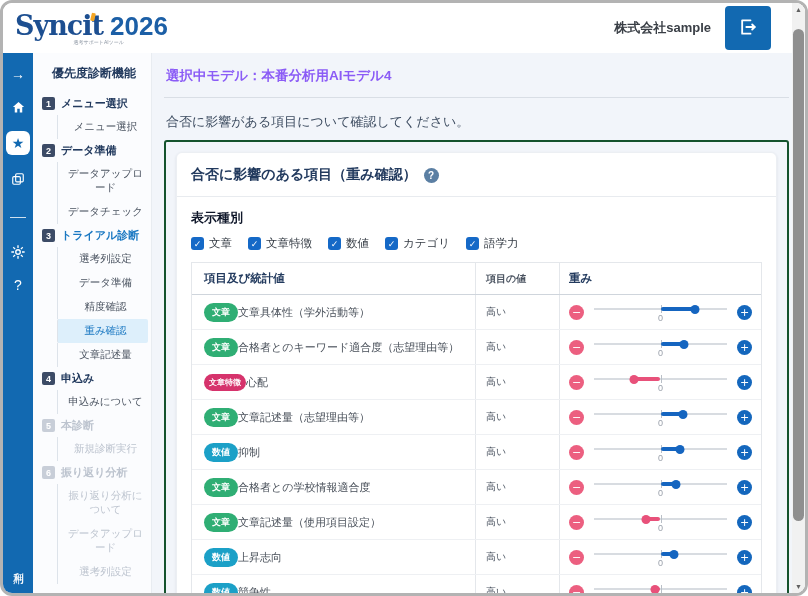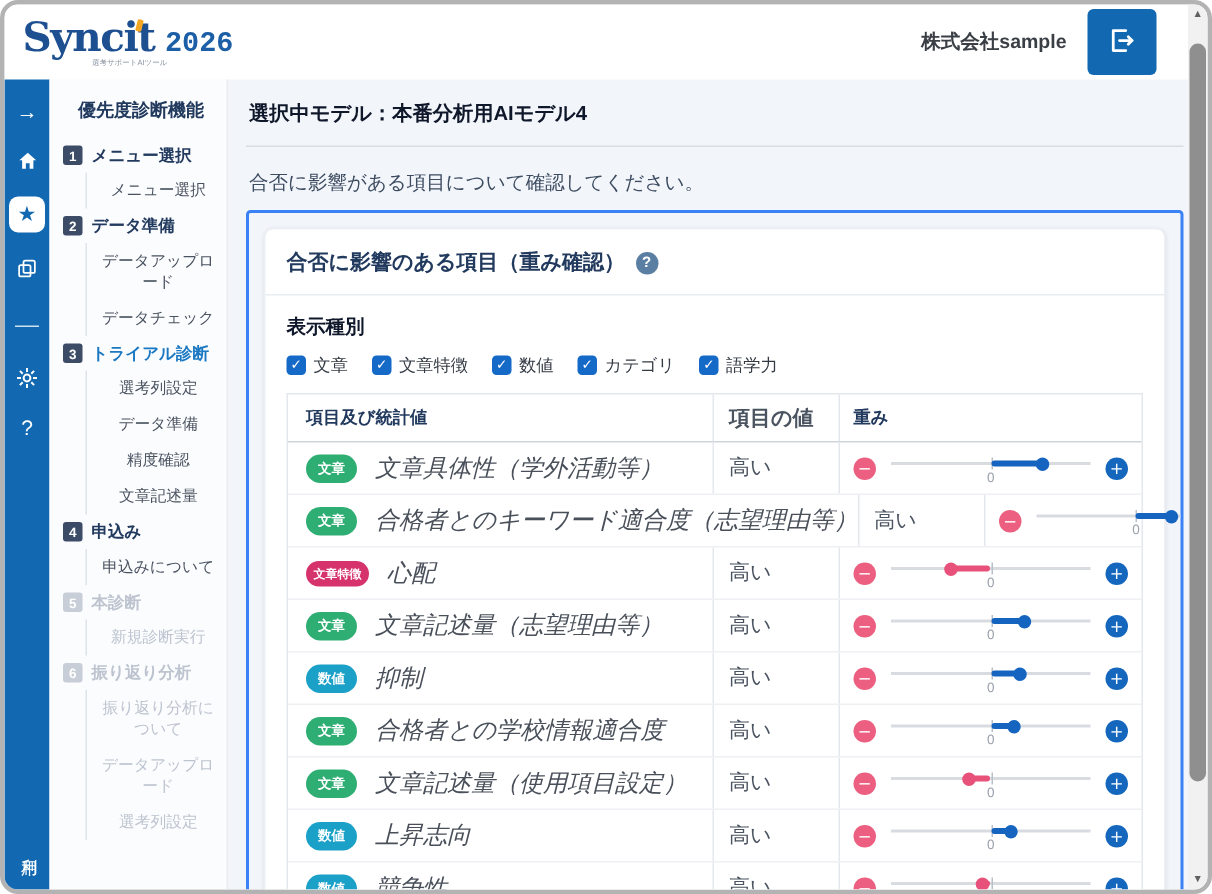--- a/index.html
+++ b/index.html
@@ -8,22 +8,22 @@
            border-radius:12px; overflow:hidden; background:#fff; }
 
   
   .header{ height:50px; display:flex; align-items:center; padding:0 20px 0 12px; background:#fff; }
   .logo{ position:relative; line-height:1; }
   .logo-row{ display:flex; align-items:baseline; gap:7px; }
   .logo-main{ font-family:"DejaVu Serif","Liberation Serif",serif; font-weight:bold;
               font-size:27px; color:#1d4f91; letter-spacing:-1px; position:relative; }
   .logo-accent{ position:absolute; left:76px; top:1px; width:4px; height:8px;
                 background:#f5a623; transform:rotate(14deg); border-radius:1px; }
-  .logo-year{ font-family:Liberation Mono, monospace; font-weight:bold;
-              font-size:19px; color:#1c5fa6; }
+  .logo-year{ font-family:Liberation Sans, sans-serif; font-weight:bold;
+              font-size:26px; color:#1c5fa6; }
   .logo-tag{ font-size:5px; color:#8a93a0; text-align:right; margin-top:1px; padding-right:44px; }
   .header-spacer{ flex:1; }
   .company{ font-size:13px; color:#3a3f46; font-weight:bold; margin-right:14px; }
   .logout-btn{ width:46px; height:44px; background:#1269b1; border:none; border-radius:4px;
                display:flex; align-items:center; justify-content:center; cursor:pointer; margin-right:14px; }
 
   
   .main{ display:flex; height:540px; }
 
   .rail{ width:30px; background:#1269b1; display:flex; flex-direction:column;
@@ -48,24 +48,24 @@
   .nav-sec.accent{ color:#1a78c2; }
   .nav-sec.disabled{ color:#bdc4cf; cursor:default; }
   .nav-sec.disabled .nav-num{ background:#c8ced8; }
   .nav-sub{ margin-left:17px; border-left:1px solid #dde3ea; padding:5px 3px 5px 8px;
             color:#4a5360; font-size:10.5px; cursor:pointer; }
   .nav-sub.active{ background:#ddeffb; color:#1a78c2; border-radius:2px; }
   .nav-sub.disabled{ color:#bdc4cf; cursor:default; }
 
   
   .content{ flex:1; background:#f2f5fa; padding:4px 16px 0 12px; overflow:hidden; }
-  .content-title{ font-weight:bold; color:#0f172a; font-size:13.5px; padding:10px 2px 12px;
+  .content-title{ font-weight:bold; color:#8b5cf6; font-size:13.5px; padding:10px 2px 12px;
                   border-bottom:1px solid #d9dee5; }
   .instruction{ font-size:13px; color:#3d4c60; padding:15px 2px 9px; }
-  .red-box{ border:2px solid #3b82f6; border-radius:3px; height:456px; overflow:hidden;
+  .red-box{ border:2px solid #14532d; border-radius:3px; height:456px; overflow:hidden;
             padding:10px 10px 0; }
   .card{ background:#fff; border-radius:6px; box-shadow:0 1px 3px rgba(30,40,60,.10);
          border:1px solid #eceff3; padding:13px 14px 0; min-height:100%; }
   .card-title-row{ display:flex; align-items:center; gap:7px; padding-bottom:12px;
                    border-bottom:1px solid #e8ebef; margin:0 -14px; padding-left:14px; }
   .card-title{ font-size:14px; font-weight:bold; color:#223a5e; }
   .help-circle{ width:15px; height:15px; border-radius:50%; background:#5b7fa3; color:#fff;
                 font-size:10px; font-weight:bold; display:flex; align-items:center;
                 justify-content:center; cursor:pointer; }
   .filter-title{ font-size:13px; font-weight:bold; color:#0f172a; margin:12px 0 9px; }
@@ -74,28 +74,28 @@
   .checkbox{ width:13px; height:13px; background:#1569c7; border-radius:3px; color:#fff;
              font-size:9px; display:flex; align-items:center; justify-content:center; }
   .filter-label{ font-size:11.5px; color:#333a43; }
 
   .table{ border:1px solid #e4e7eb; border-bottom:none; background:#fff; }
   .t-row{ display:flex; align-items:center; border-bottom:1px solid #eef0f3; height:35px; }
   .t-head{ font-weight:bold; color:#223a5e; font-size:11.5px; border-bottom:1px solid #cfd5dc;
            height:32px; }
   .c1{ flex:1; display:flex; align-items:center; padding-left:12px; height:100%; }
   .c2{ width:84px; border-left:1px solid #e4e7eb; padding-left:10px; height:100%;
-       display:flex; align-items:center; font-size:14px; color:#4a5360; flex:none; }
+       display:flex; align-items:center; font-size:10px; color:#4a5360; flex:none; }
   .c3{ width:202px; border-left:1px solid #e4e7eb; height:100%; display:flex;
        align-items:center; padding:0 9px; flex:none; }
   .badge{ display:inline-flex; align-items:center; justify-content:center; color:#fff;
           font-size:9px; font-weight:bold; border-radius:10px; padding:3px 8px;
           min-width:34px; flex:none; }
   .badge.small{ font-size:8px; padding:3px 5px; }
-  .item-name{ margin-left:12px; font-size:16px; color:#49505a; white-space:nowrap;font-style:italic; }
+  .item-name{ font-size:11px; color:#49505a; white-space:nowrap; }
 
   .slider{ display:flex; align-items:center; width:100%; gap:5px; }
   .sbtn{ width:15px; height:15px; border-radius:50%; color:#fff; font-size:11px; line-height:1;
          display:flex; align-items:center; justify-content:center; cursor:pointer; flex:none;
          font-family:"DejaVu Sans",sans-serif; }
   .track{ flex:1; position:relative; height:2px; background:#d8dce1; margin:0 5px 6px; }
   .tick{ position:absolute; left:50%; top:-3px; width:1px; height:8px; background:#b9bfc7; }
   .fill{ position:absolute; top:-1px; height:4px; border-radius:2px; }
   .dot{ position:absolute; top:-3.5px; width:9px; height:9px; border-radius:50%;
         transform:translateX(-50%); cursor:pointer; }
@@ -203,20 +203,23 @@
 
   <div class="nav-sub">
     <span class="nav-sub-label">データ準備</span>
   </div>
 
 
   <div class="nav-sub">
     <span class="nav-sub-label">精度確認</span>
   </div>
 
+  <div class="nav-sub active">
+    <span class="nav-sub-label">重み確認</span>
+  </div>
 
   <div class="nav-sub">
     <span class="nav-sub-label">文章記述量</span>
   </div>
 
   <div class="nav-sec">
     <span class="nav-num">4</span>
     <span class="nav-sec-label">申込み</span>
   </div>
 

